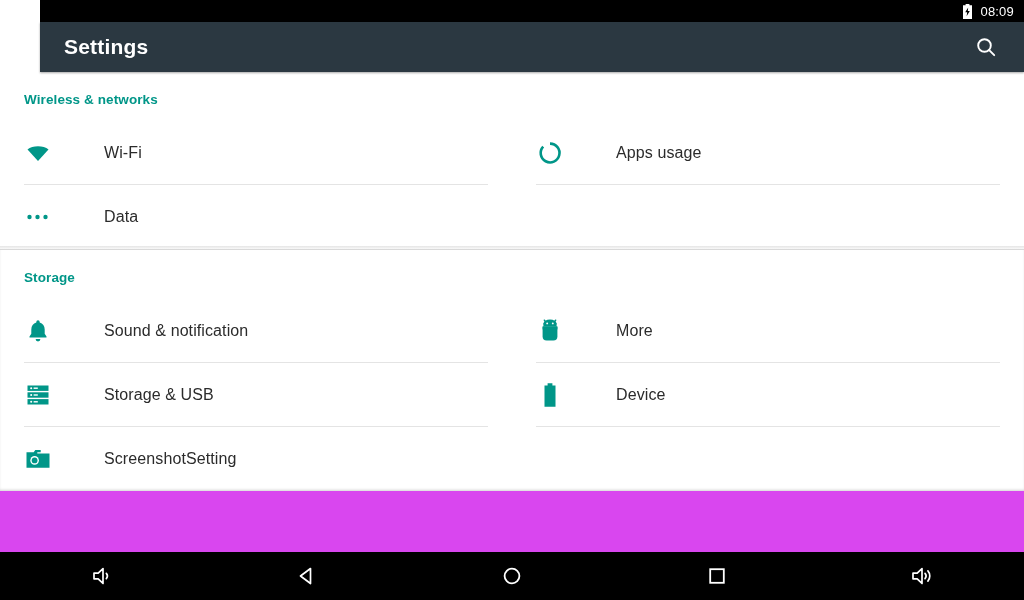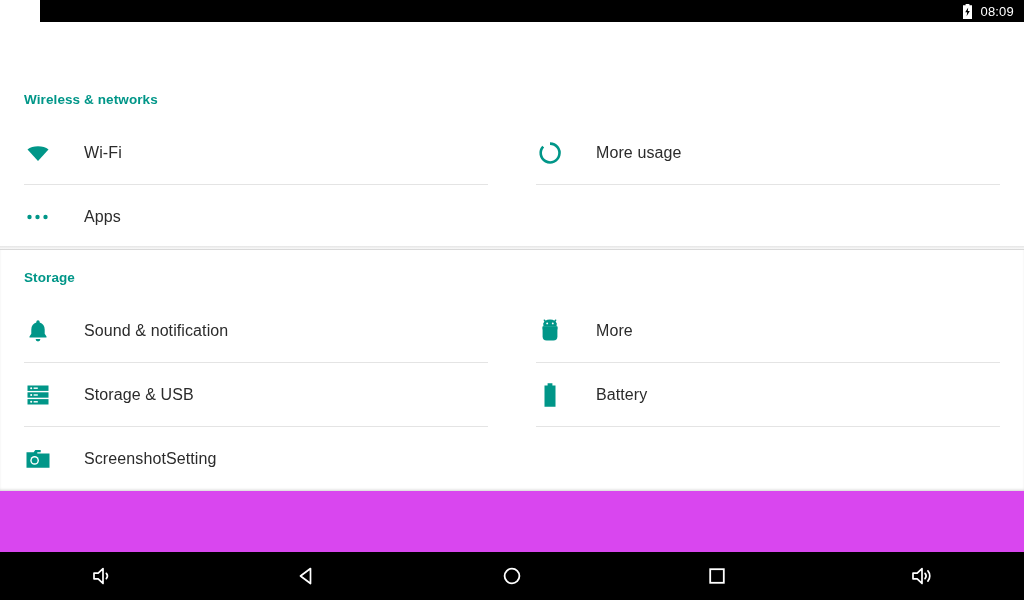--- a/index.html
+++ b/index.html
@@ -48,21 +48,21 @@
   .row{
     width:50%; height:64px; display:flex; align-items:center;
     padding-left:24px; position:relative;
   }
   .row::after{
     content:""; position:absolute; left:24px; right:24px; bottom:0;
     height:1px; background:#e4e4e4;
   }
   .row.no-div::after{ display:none; }
   .row-icon{ width:28px; height:28px; display:flex; align-items:center; justify-content:center; flex:0 0 28px; }
-  .row-label{ margin-left:32px; font-size:16px; color:#2b2b2b; letter-spacing:.1px; }
+  .row-label{ margin-left:52px; font-size:16px; color:#2b2b2b; letter-spacing:.1px; }
 
   
   .navbar{
     position:absolute; left:0; right:0; bottom:0; height:48px; background:#000;
     display:flex; align-items:center;
   }
   .nav-btn{ flex:1; display:flex; align-items:center; justify-content:center; height:48px; }
 </style>
 </head>
 <body>
@@ -72,20 +72,29 @@
   <div class="statusbar">
     <span>
       <svg class="batt-ico" width="11" height="15" viewBox="0 0 11 15">
         <path d="M3.6 0h3.8v1.3H10V15H1V1.3h2.6z" fill="#ffffff"></path>
         <path d="M6.2 3.4L3.2 8.3h2l-.6 3.9 3.2-5.1h-2z" fill="#000000"></path>
       </svg>
     </span>
     <span class="status-clock">08:09</span>
   </div>
 
+  <div class="toolbar">
+    <span class="toolbar-title">Settings</span>
+    <span class="search-btn">
+      <svg width="24" height="24" viewBox="0 0 24 24">
+        <circle cx="10.5" cy="10.5" r="6.3" fill="none" stroke="#ffffff" stroke-width="1.9"></circle>
+        <line x1="15.2" y1="15.2" x2="20.2" y2="20.2" stroke="#ffffff" stroke-width="1.9" stroke-linecap="round"></line>
+      </svg>
+    </span>
+  </div>
 
   <div class="content">
 
     <div class="section">
       <div class="section-header">Wireless &amp; networks</div>
       <div class="grid">
 
         <div class="row">
           <span class="row-icon">
             <svg width="26" height="26" viewBox="0 0 26 26">
@@ -94,32 +103,32 @@
           </span>
           <span class="row-label">Wi-Fi</span>
         </div>
 
         <div class="row">
           <span class="row-icon">
             <svg width="24" height="24" viewBox="0 0 24 24">
               <path d="M12 2.6 A9.4 9.4 0 1 1 5.2 5.6" fill="none" stroke="#009688" stroke-width="2.6" stroke-linecap="butt"></path>
             </svg>
           </span>
-          <span class="row-label">More usage</span>
+          <span class="row-label">Apps usage</span>
         </div>
 
         <div class="row no-div">
           <span class="row-icon">
             <svg width="24" height="8" viewBox="0 0 24 8">
               <circle cx="3.5" cy="4" r="2.2" fill="#009688"></circle>
               <circle cx="11.5" cy="4" r="2.2" fill="#009688"></circle>
               <circle cx="19.5" cy="4" r="2.2" fill="#009688"></circle>
             </svg>
           </span>
-          <span class="row-label">Apps</span>
+          <span class="row-label">Data</span>
         </div>
 
         <div class="row no-div"></div>
       </div>
     </div>
 
     <div class="section second">
       <div class="section-header">Storage</div>
       <div class="grid">
 
@@ -165,21 +174,21 @@
           </span>
           <span class="row-label">Storage &amp; USB</span>
         </div>
 
         <div class="row">
           <span class="row-icon">
             <svg width="16" height="26" viewBox="0 0 16 26">
               <path d="M5.6 1.3h4.8v2.2h3.1v21.2H2.5V3.5h3.1z" fill="#009688"></path>
             </svg>
           </span>
-          <span class="row-label">Battery</span>
+          <span class="row-label">Device</span>
         </div>
 
 
         <div class="row no-div">
           <span class="row-icon">
             <svg width="26" height="22" viewBox="0 0 26 22">
               <path d="M1.5 4.2h7.2l1.6-2.2h5.4v2.2h-3.4v1.2h12.2v14.4H1.5z" fill="#009688"></path>
               <circle cx="9.6" cy="12.4" r="4.3" fill="#ffffff"></circle>
               <circle cx="9.6" cy="12.4" r="2.9" fill="#009688"></circle>
             </svg>

